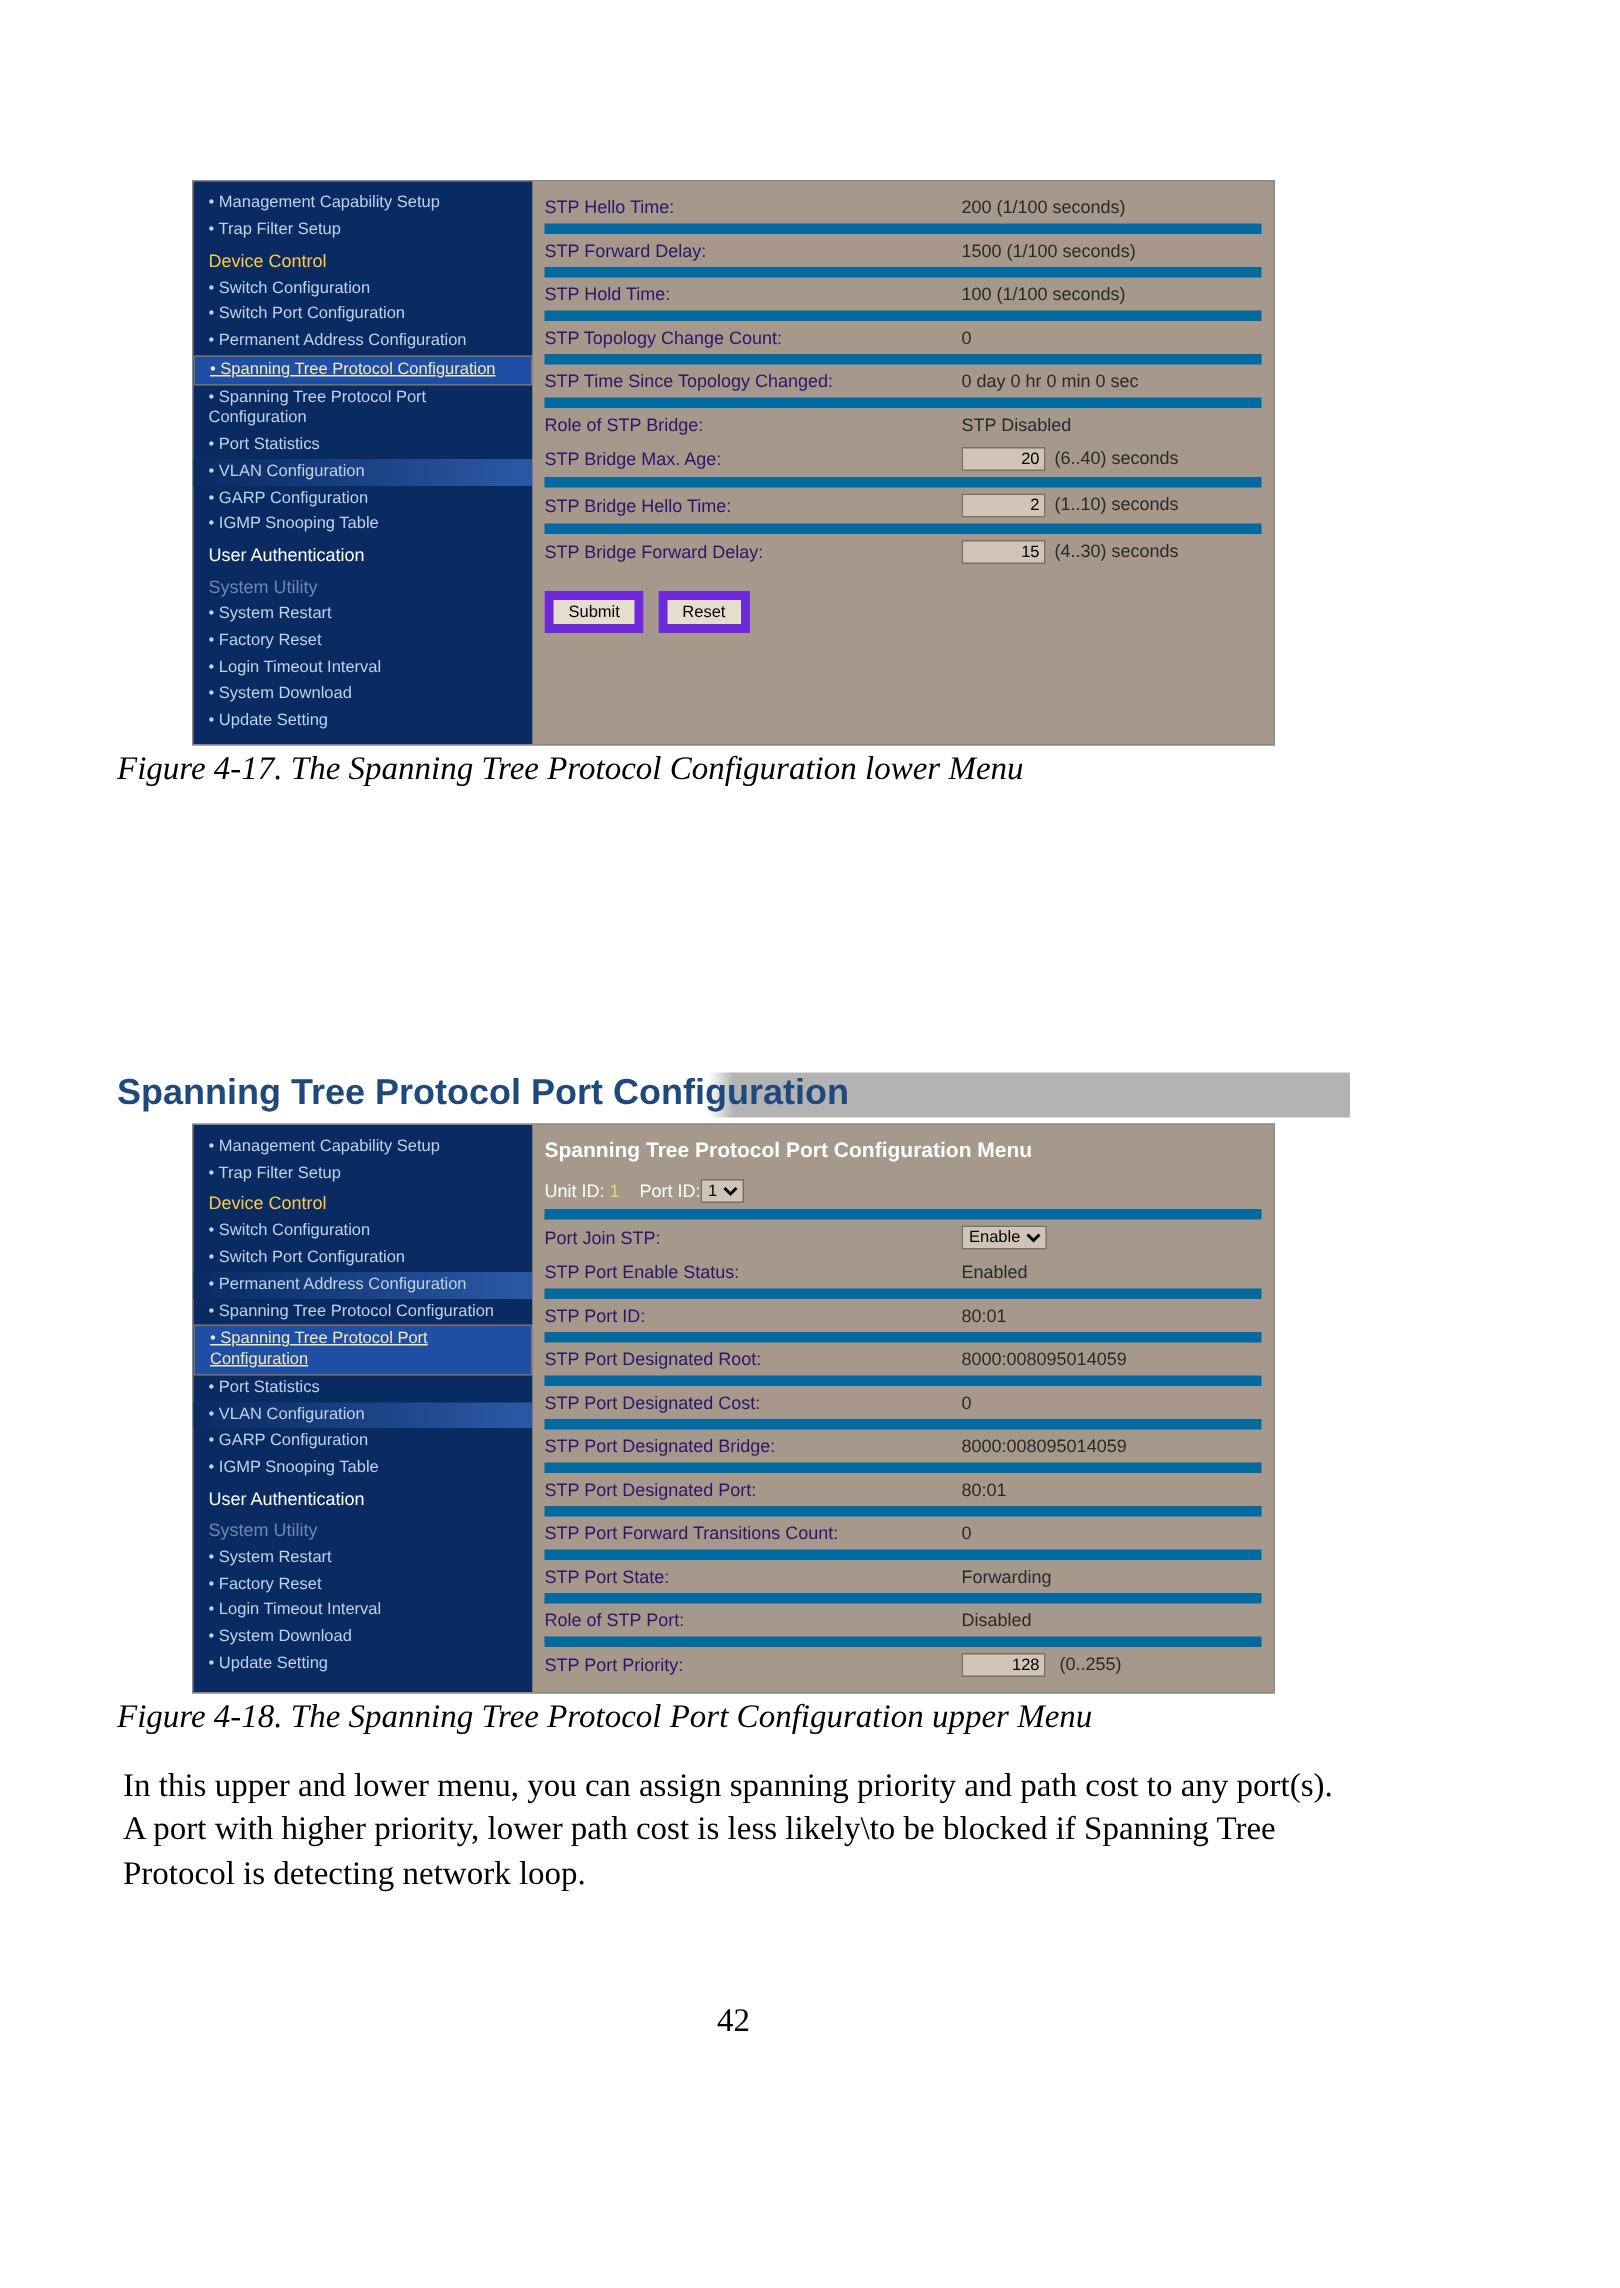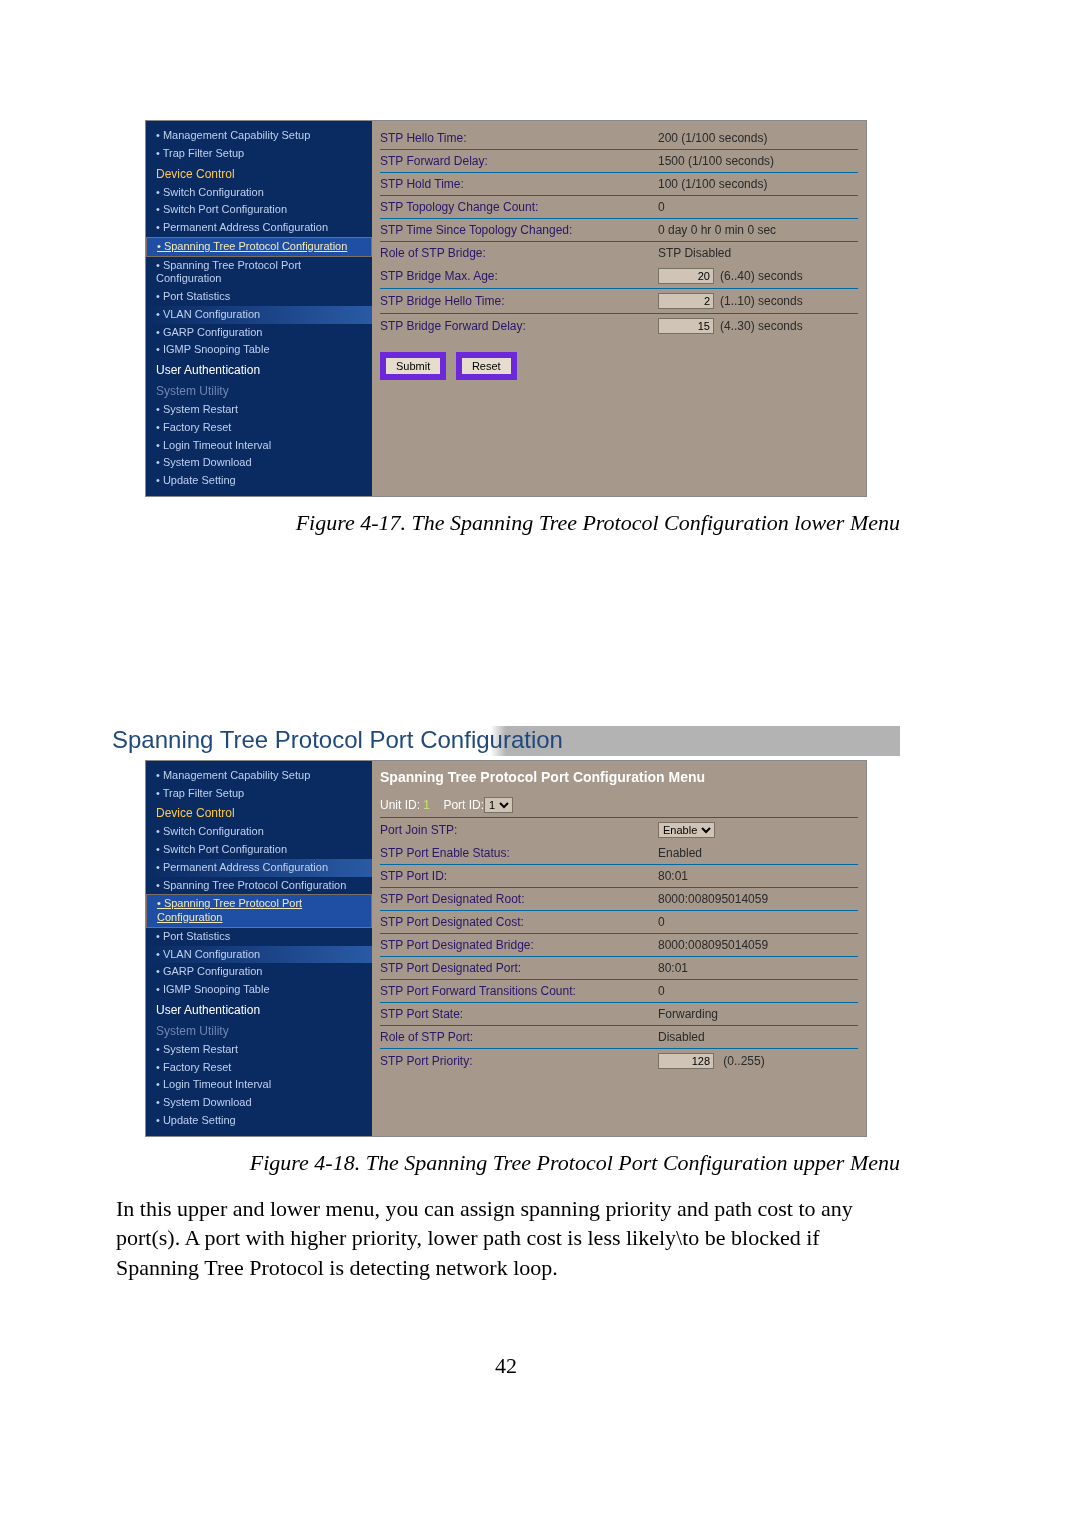--- a/index.html
+++ b/index.html
@@ -1,33 +1,33 @@
 <!DOCTYPE html>
 <html><head>
 <meta charset="utf-8">
 <style>
   html,body{margin:0;padding:0;background:#fff;font-family:"Times New Roman",serif}
-  .page{width:1080px;min-height:1525px;position:relative;padding:120px 180px 0 112px;box-sizing:border-box}
+  .page{width:1080px;min-height:1525px;position:relative;padding:120px 180px 0 78px;box-sizing:border-box}
   .shot{width:720px;margin:0 auto;display:flex;border:1px solid #888;background:#A29284;font-family:Arial,Helvetica,sans-serif;font-size:13px}
   .sidebar{width:226px;background:#0a2a62;color:#d7e3f5;padding:6px 0;font-size:11px;line-height:1.25}
   .sidebar .grp{padding:4px 10px 2px 10px;color:#ffc943;font-weight:normal;font-size:12px}
   .sidebar .item{padding:2px 10px 2px 10px;color:#bfd1ee}
   .sidebar .item.sel{background:#1f4fa5;color:#f3e9b6;text-decoration:underline}
   .sidebar .grad{background:linear-gradient(90deg,#0a2a62,#2a5aa6)}
   .main{flex:1;background:#A6988A;padding:6px 8px}
   .main h4{margin:2px 0 8px 0;color:#fff;font-size:14px}
-  .row{display:flex;align-items:center;border-top:1px solid #0369a1;padding:4px 0}
+  .row{display:flex;align-items:center;border-top:7px solid #0369a1;padding:4px 0}
   .row:first-child{border-top:none}
   .lab{flex:1;color:#2a166a;font-weight:normal;font-size:12px}
   .val{width:200px;color:#2a2a2a;font-size:12px}
   .inp{width:48px;border:1px solid #7a6f63;background:#cfc4b6;font-size:11px;text-align:right;padding:1px 3px;margin-right:6px}
   .btn{background:#e7ddcf;border:6px solid #6d28d9;font-size:11px;padding:2px 10px;margin-right:6px}
   .sel{border:1px solid #7a6f63;background:#cfc4b6;font-size:11px}
-  .caption{text-align:right;font-style:italic;font-size:22px;margin-top:13px}
-  .section-head{margin-top:190px;font-family:Arial,Helvetica,sans-serif;font-weight:normal;font-size:24px;color:#1f497d;background:linear-gradient(90deg,#fff 48%,#b3b3b3 50%,#b3b3b3);padding-bottom:2px}
+  .caption{text-align:left;font-style:italic;font-size:22px;margin-top:2px}
+  .section-head{margin-top:190px;font-family:Arial,Helvetica,sans-serif;font-weight:bold;font-size:24px;color:#1f497d;background:linear-gradient(90deg,#fff 48%,#b3b3b3 50%,#b3b3b3);padding-bottom:2px}
   .body-text{font-size:22px;line-height:1.35;margin:18px 4px 0 4px}
   .pageno{text-align:center;font-size:22px;margin-top:70px}
 </style>
 </head>
 <body>
 
 <div class="page">
 
   <div class="shot">
     <div class="sidebar" id="sb1">

